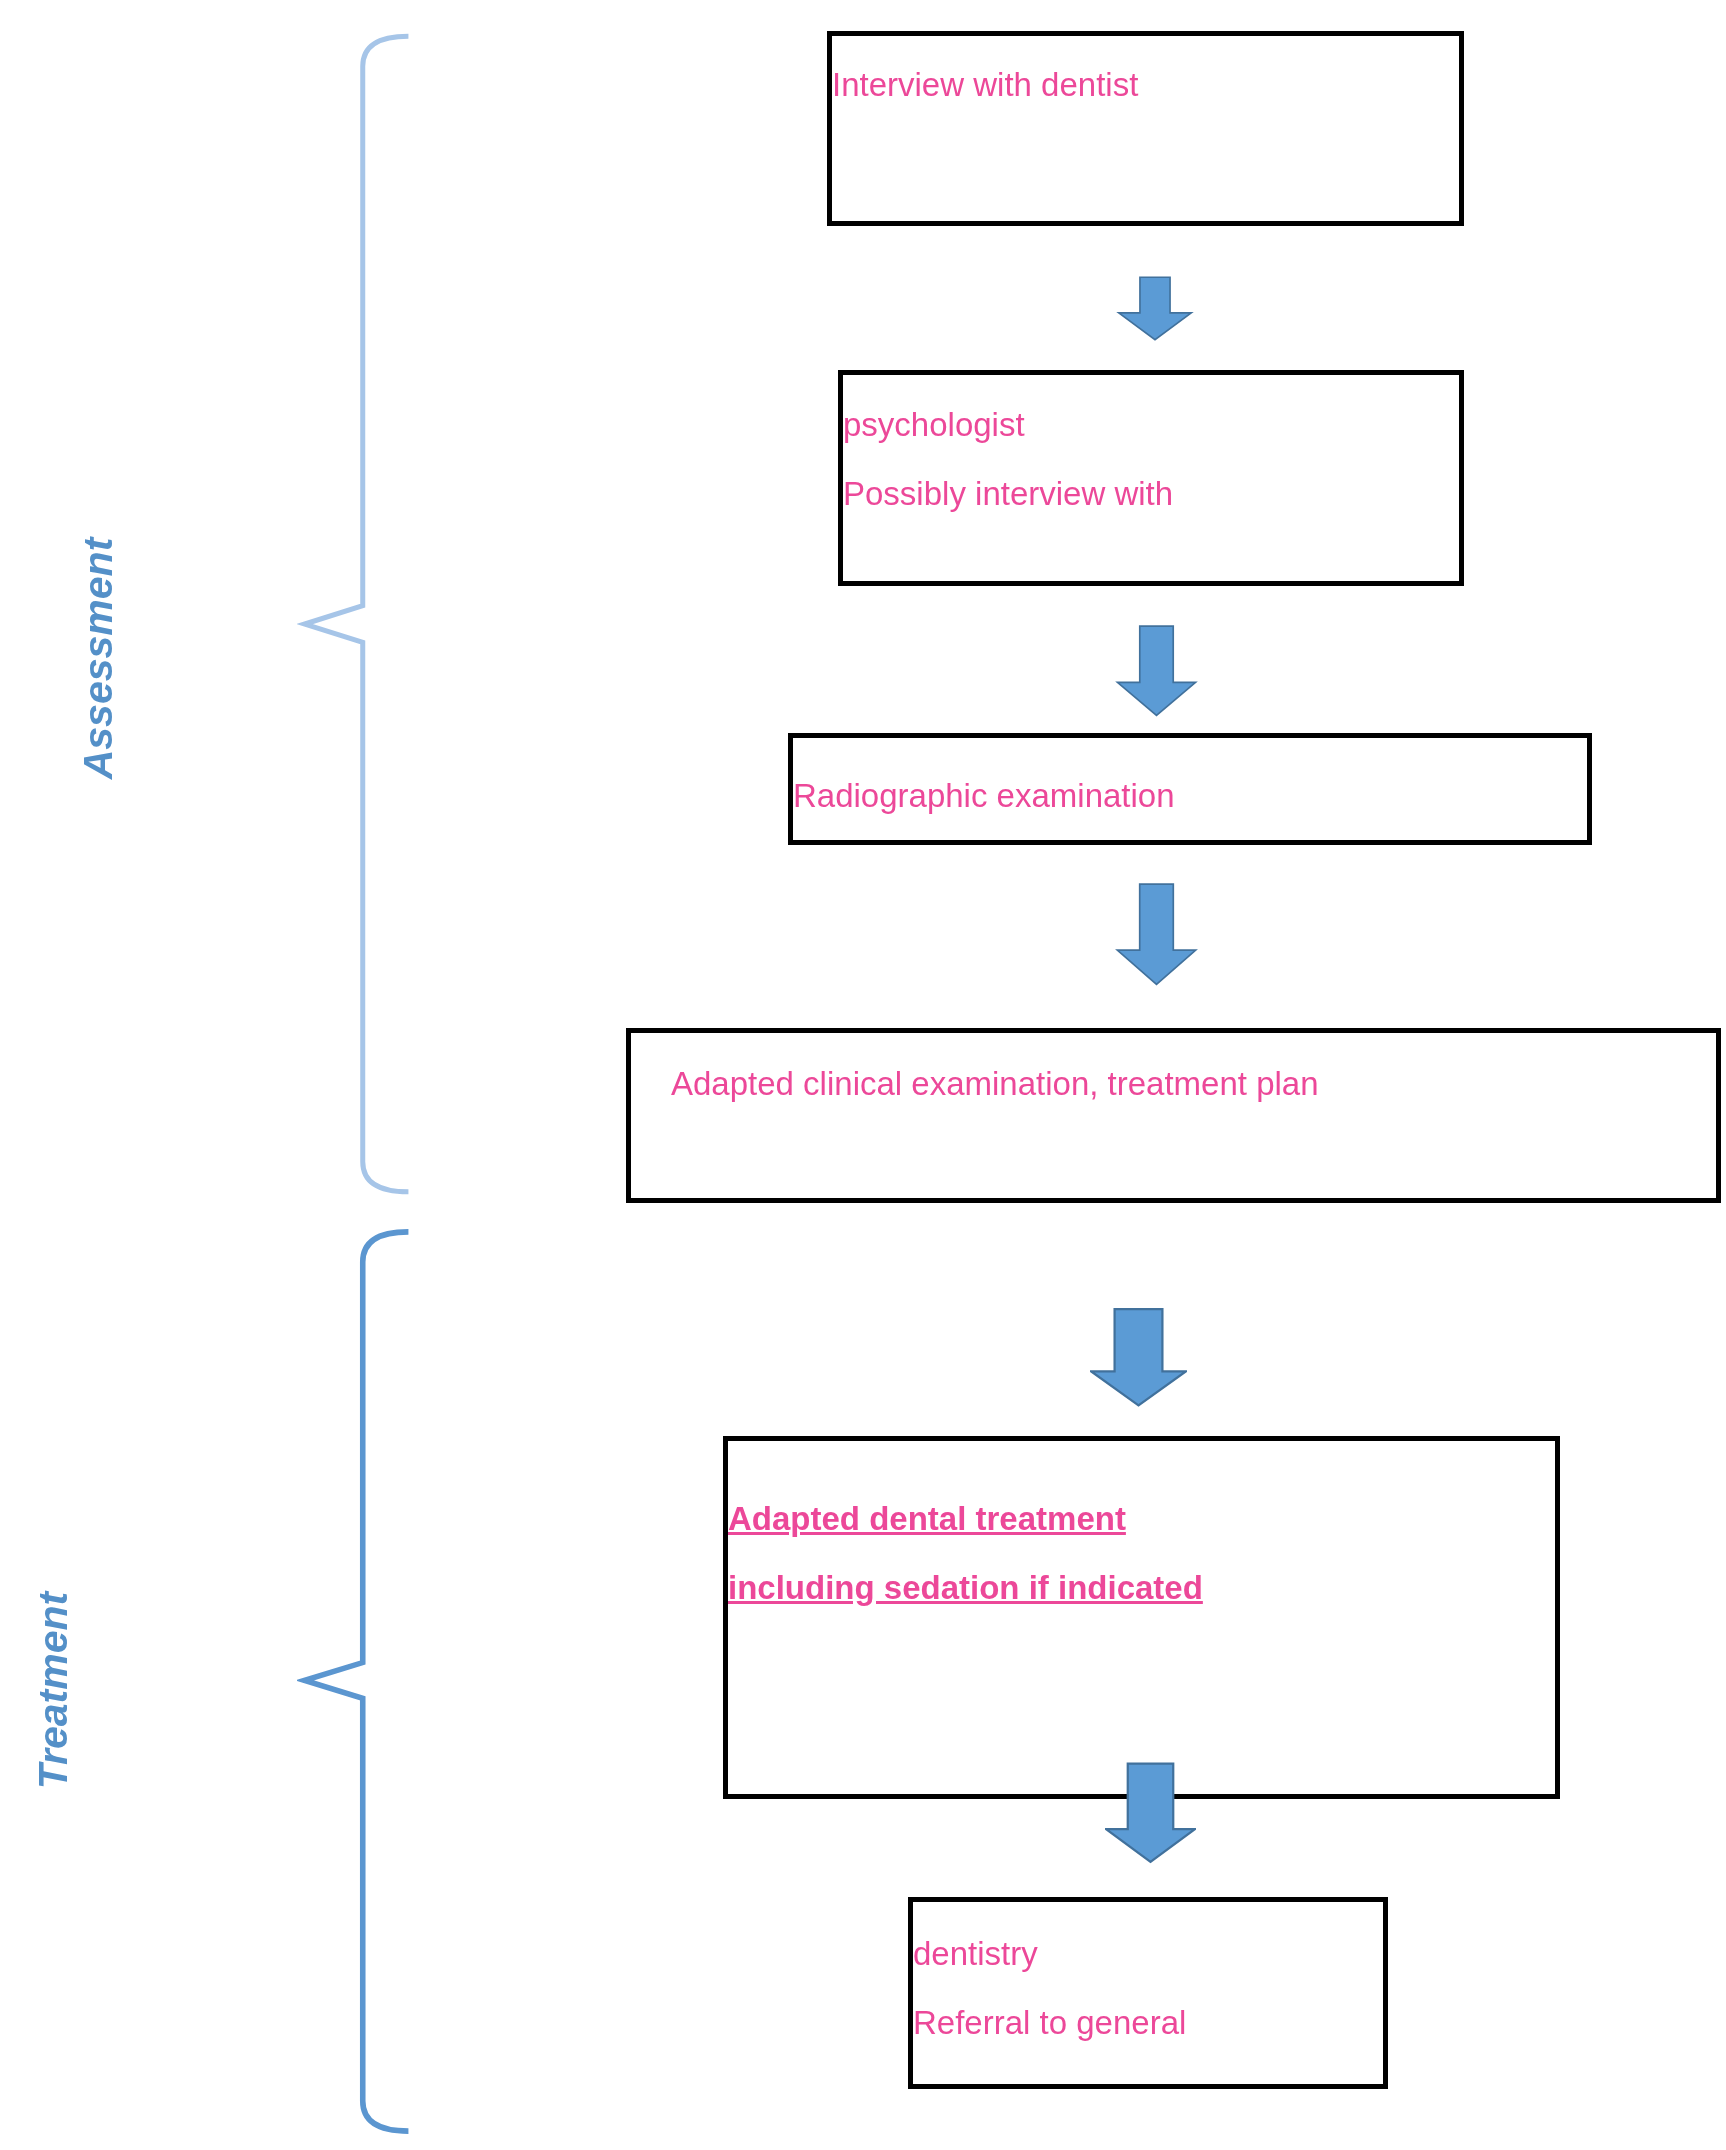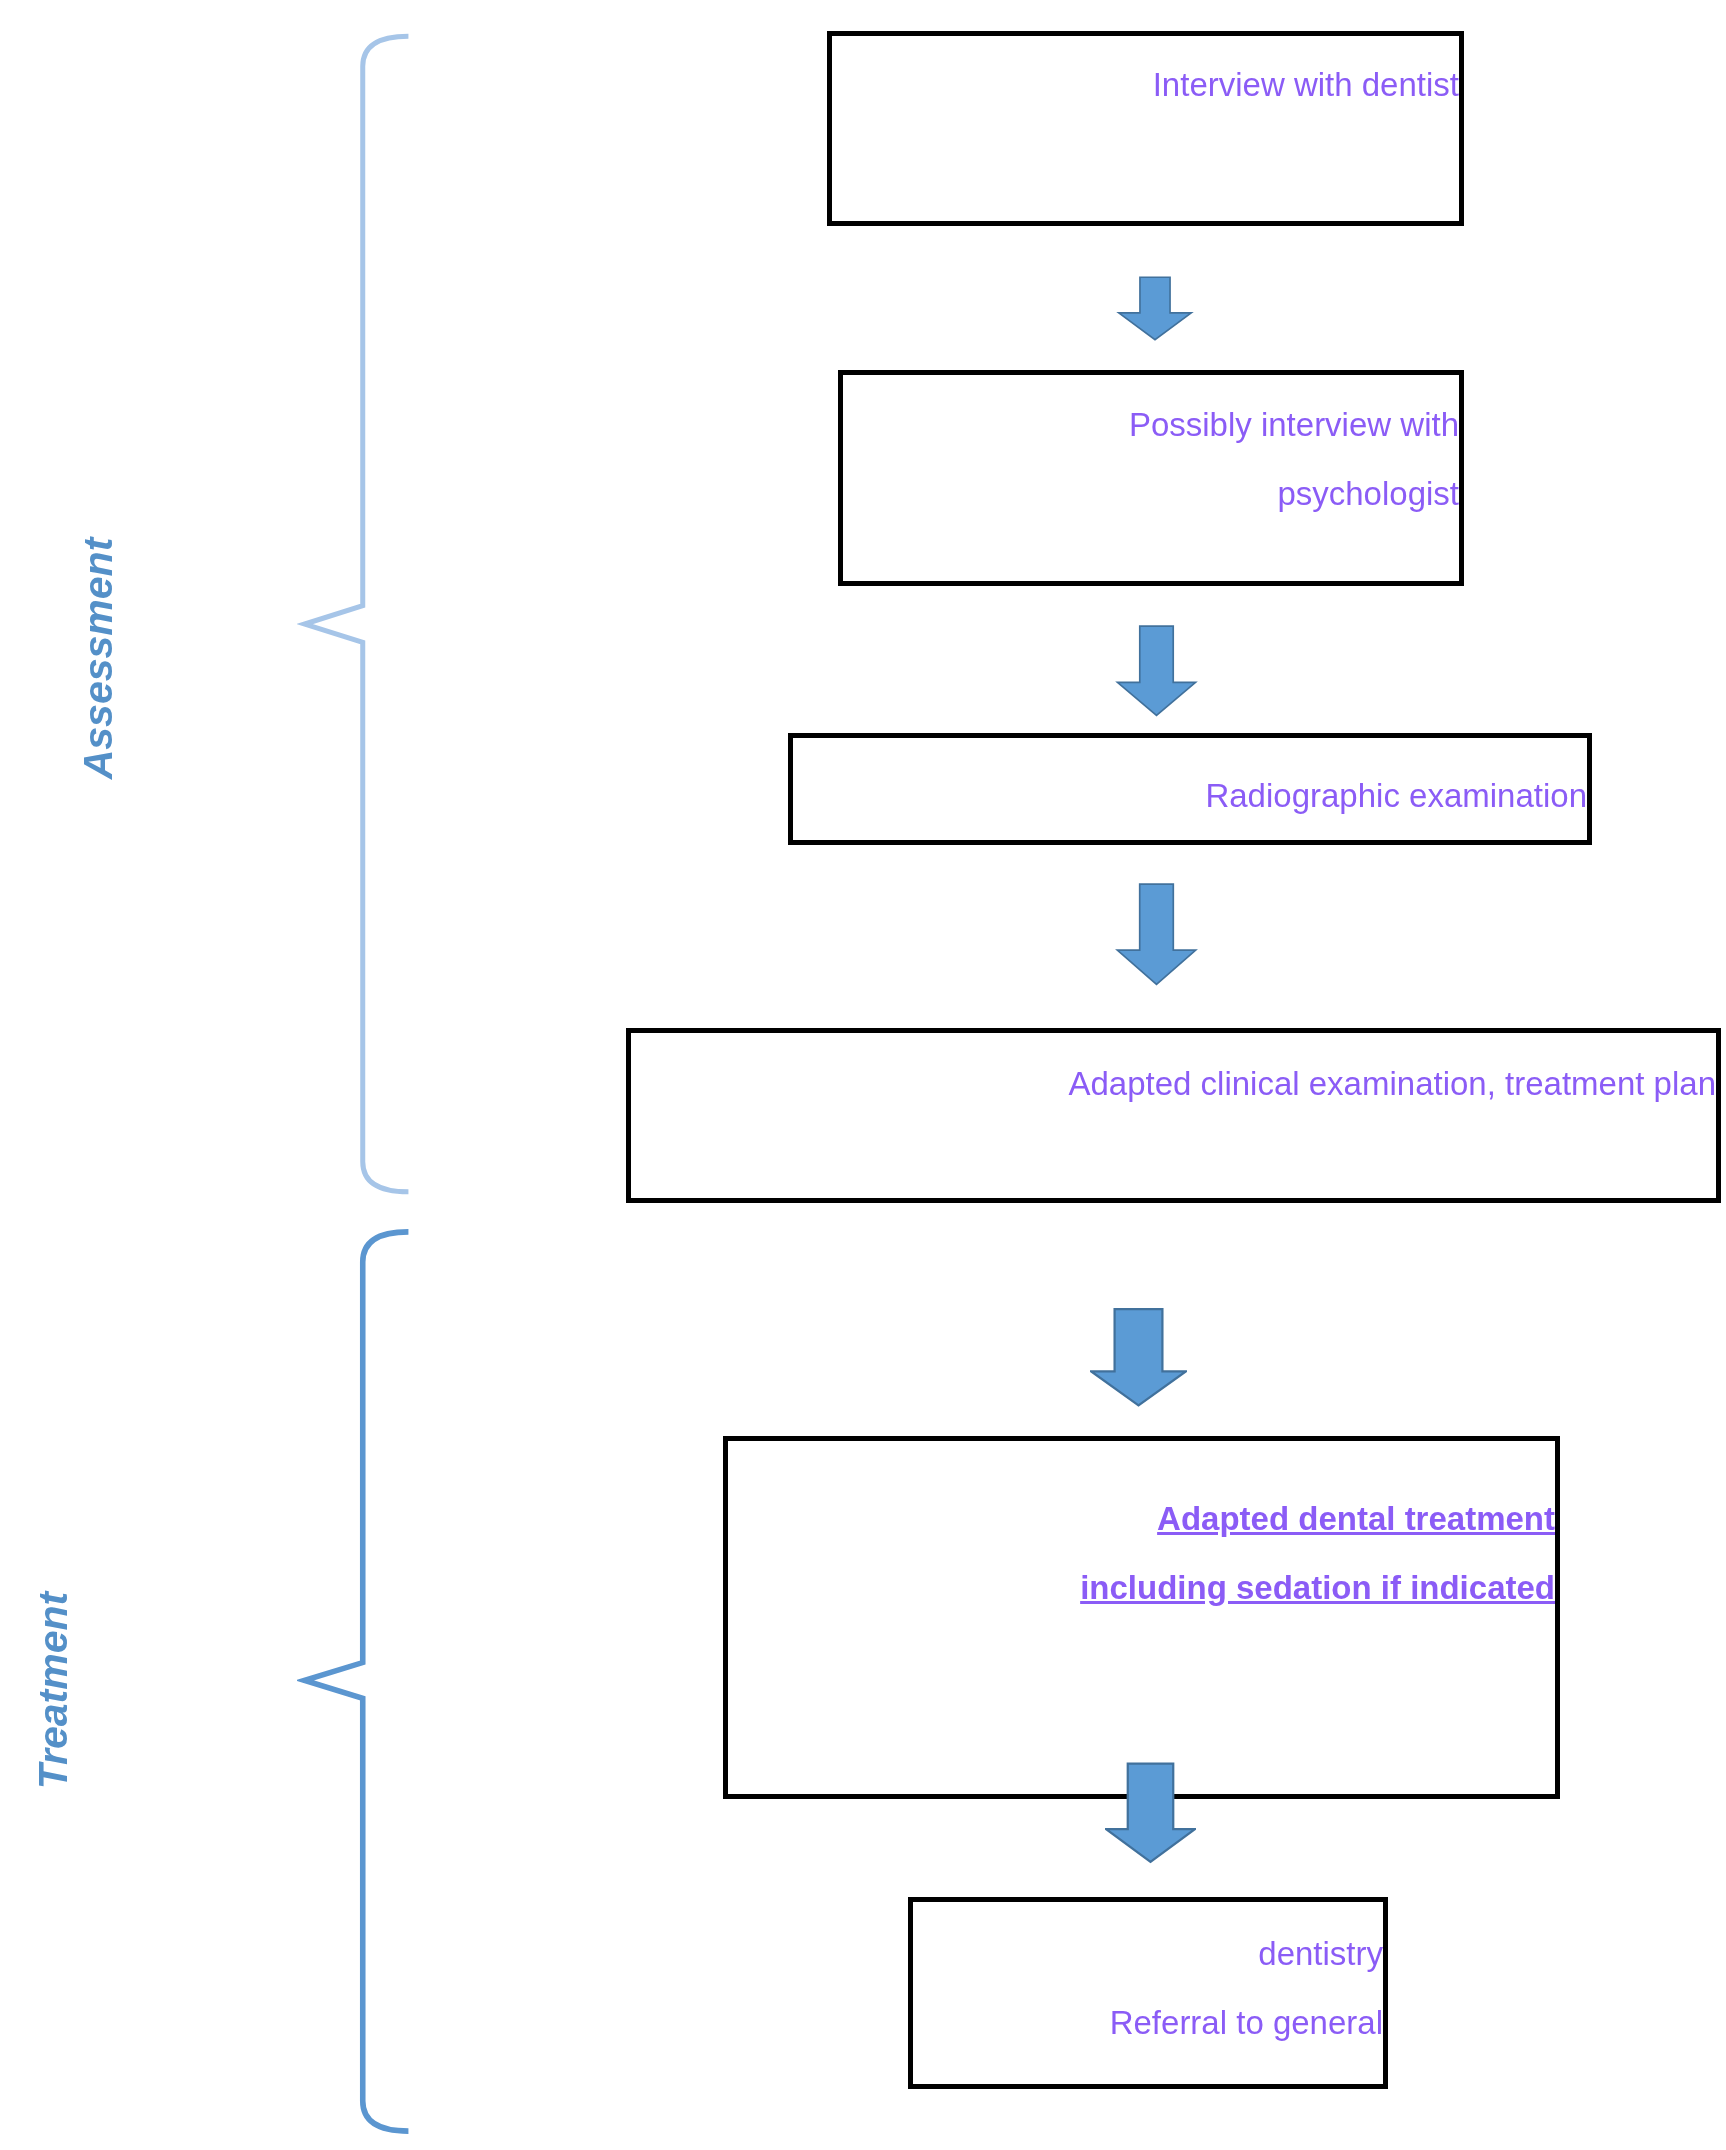--- a/index.html
+++ b/index.html
@@ -8,22 +8,22 @@
     width:1727px;height:2151px;
     background:#ffffff;
     font-family:"Liberation Sans", sans-serif;
     overflow:hidden;
   }
   .flow-box{
     position:absolute;
     border:5px solid #000000;
     box-sizing:border-box;
     background:#ffffff;
-    text-align:right;
-    color:#8b5cf6;
+    text-align:left;
+    color:#ec4899;
     font-size:33px;
     line-height:69px;
   }
   .flow-box .line{display:block;}
   .flow-box.bold{font-weight:bold;}
   .rot-label{
     position:absolute;
     width:312px;height:61px;
     display:flex;align-items:center;justify-content:center;
     transform:rotate(-90deg);
@@ -54,22 +54,22 @@
 
   <div class="flow-box" style="left:827px;top:31px;width:637px;height:195px;padding-top:14px;">
     <span class="line">Interview with dentist</span>
   </div>
 
   <svg style="left:1116px;top:276px;" width="78" height="66" viewBox="0 0 140 118">
     <polygon points="43,2 97,2 97,66 135,66 70,114 5,66 43,66" stroke-width="3" fill="#5b9bd5" stroke="#41719c"></polygon>
   </svg>
 
   <div class="flow-box" style="left:838px;top:370px;width:626px;height:216px;padding-top:15px;">
+    <span class="line">psychologist</span>
     <span class="line">Possibly interview with</span>
-    <span class="line">psychologist</span>
   </div>
 
   <svg style="left:1115px;top:625px;" width="83" height="92" viewBox="0 0 148 165">
     <polygon points="44,2 104,2 104,103 144,103 74,162 4,103 44,103" stroke-width="3" fill="#5b9bd5" stroke="#41719c"></polygon>
   </svg>
 
   <div class="flow-box" style="left:788px;top:719px;width:804px;height:112px;padding-top:23.4px;margin-top:14px;">
     <span class="line">Radiographic examination</span>
   </div>
 

